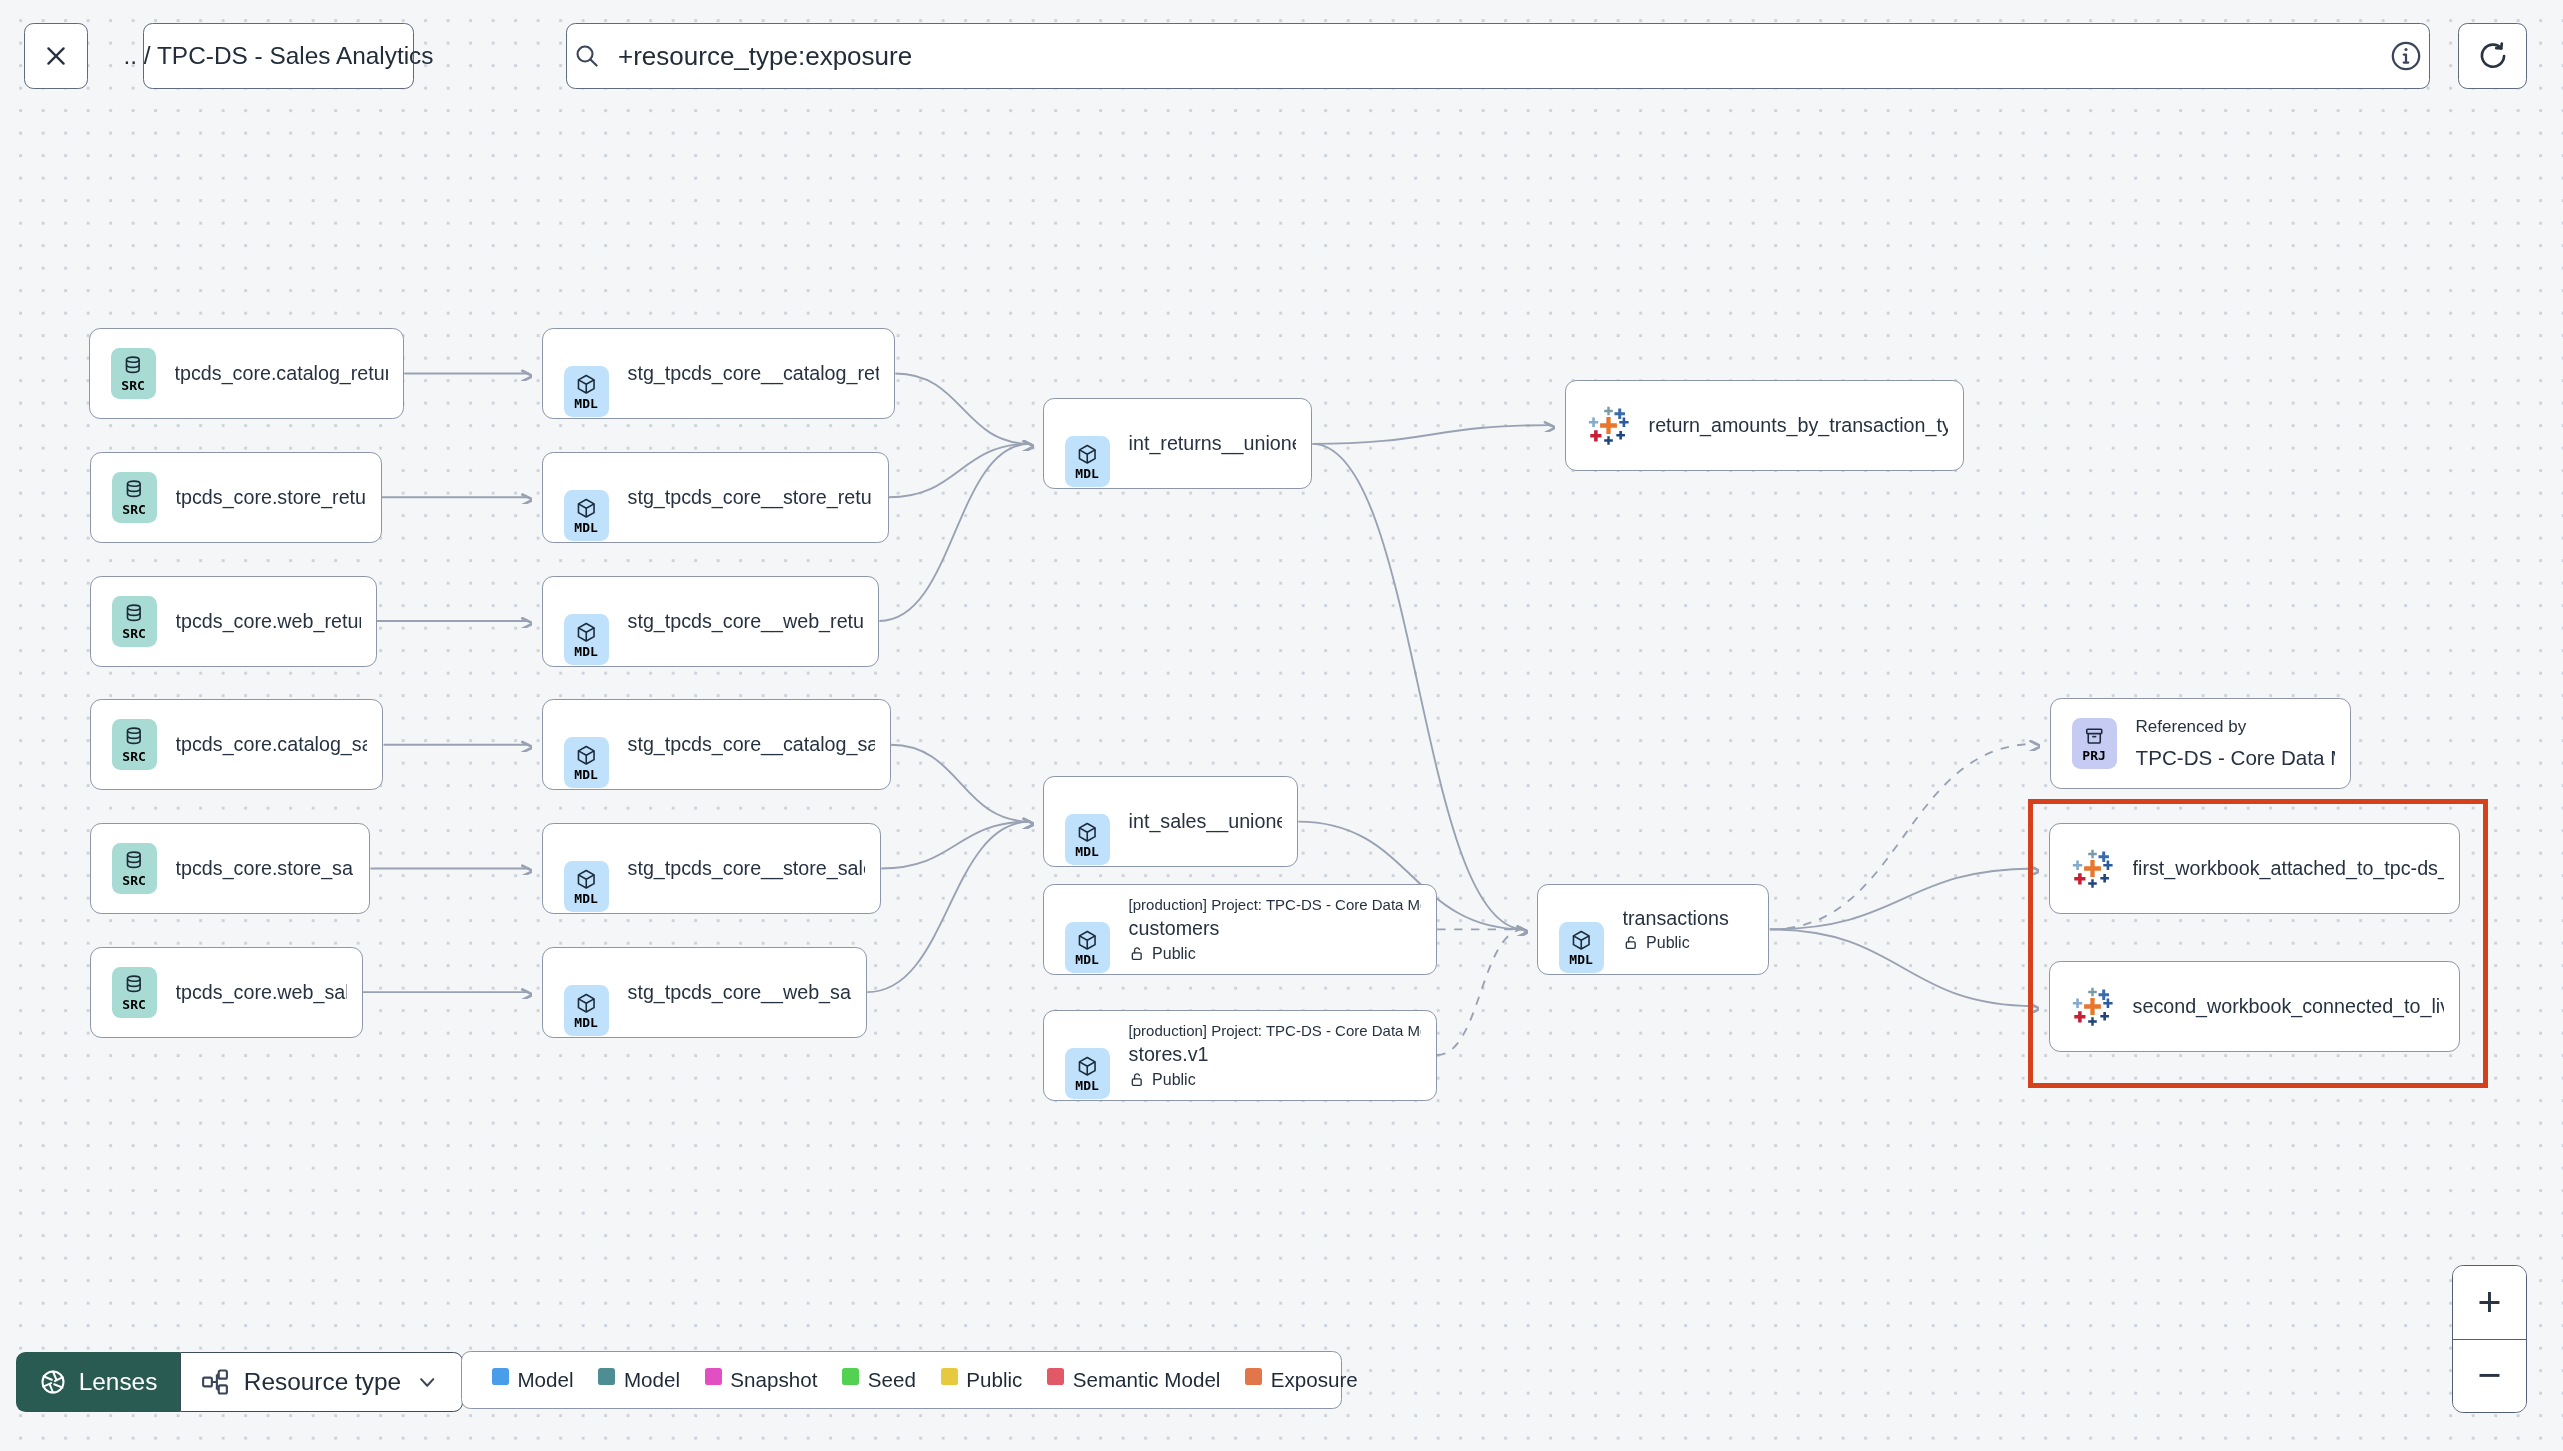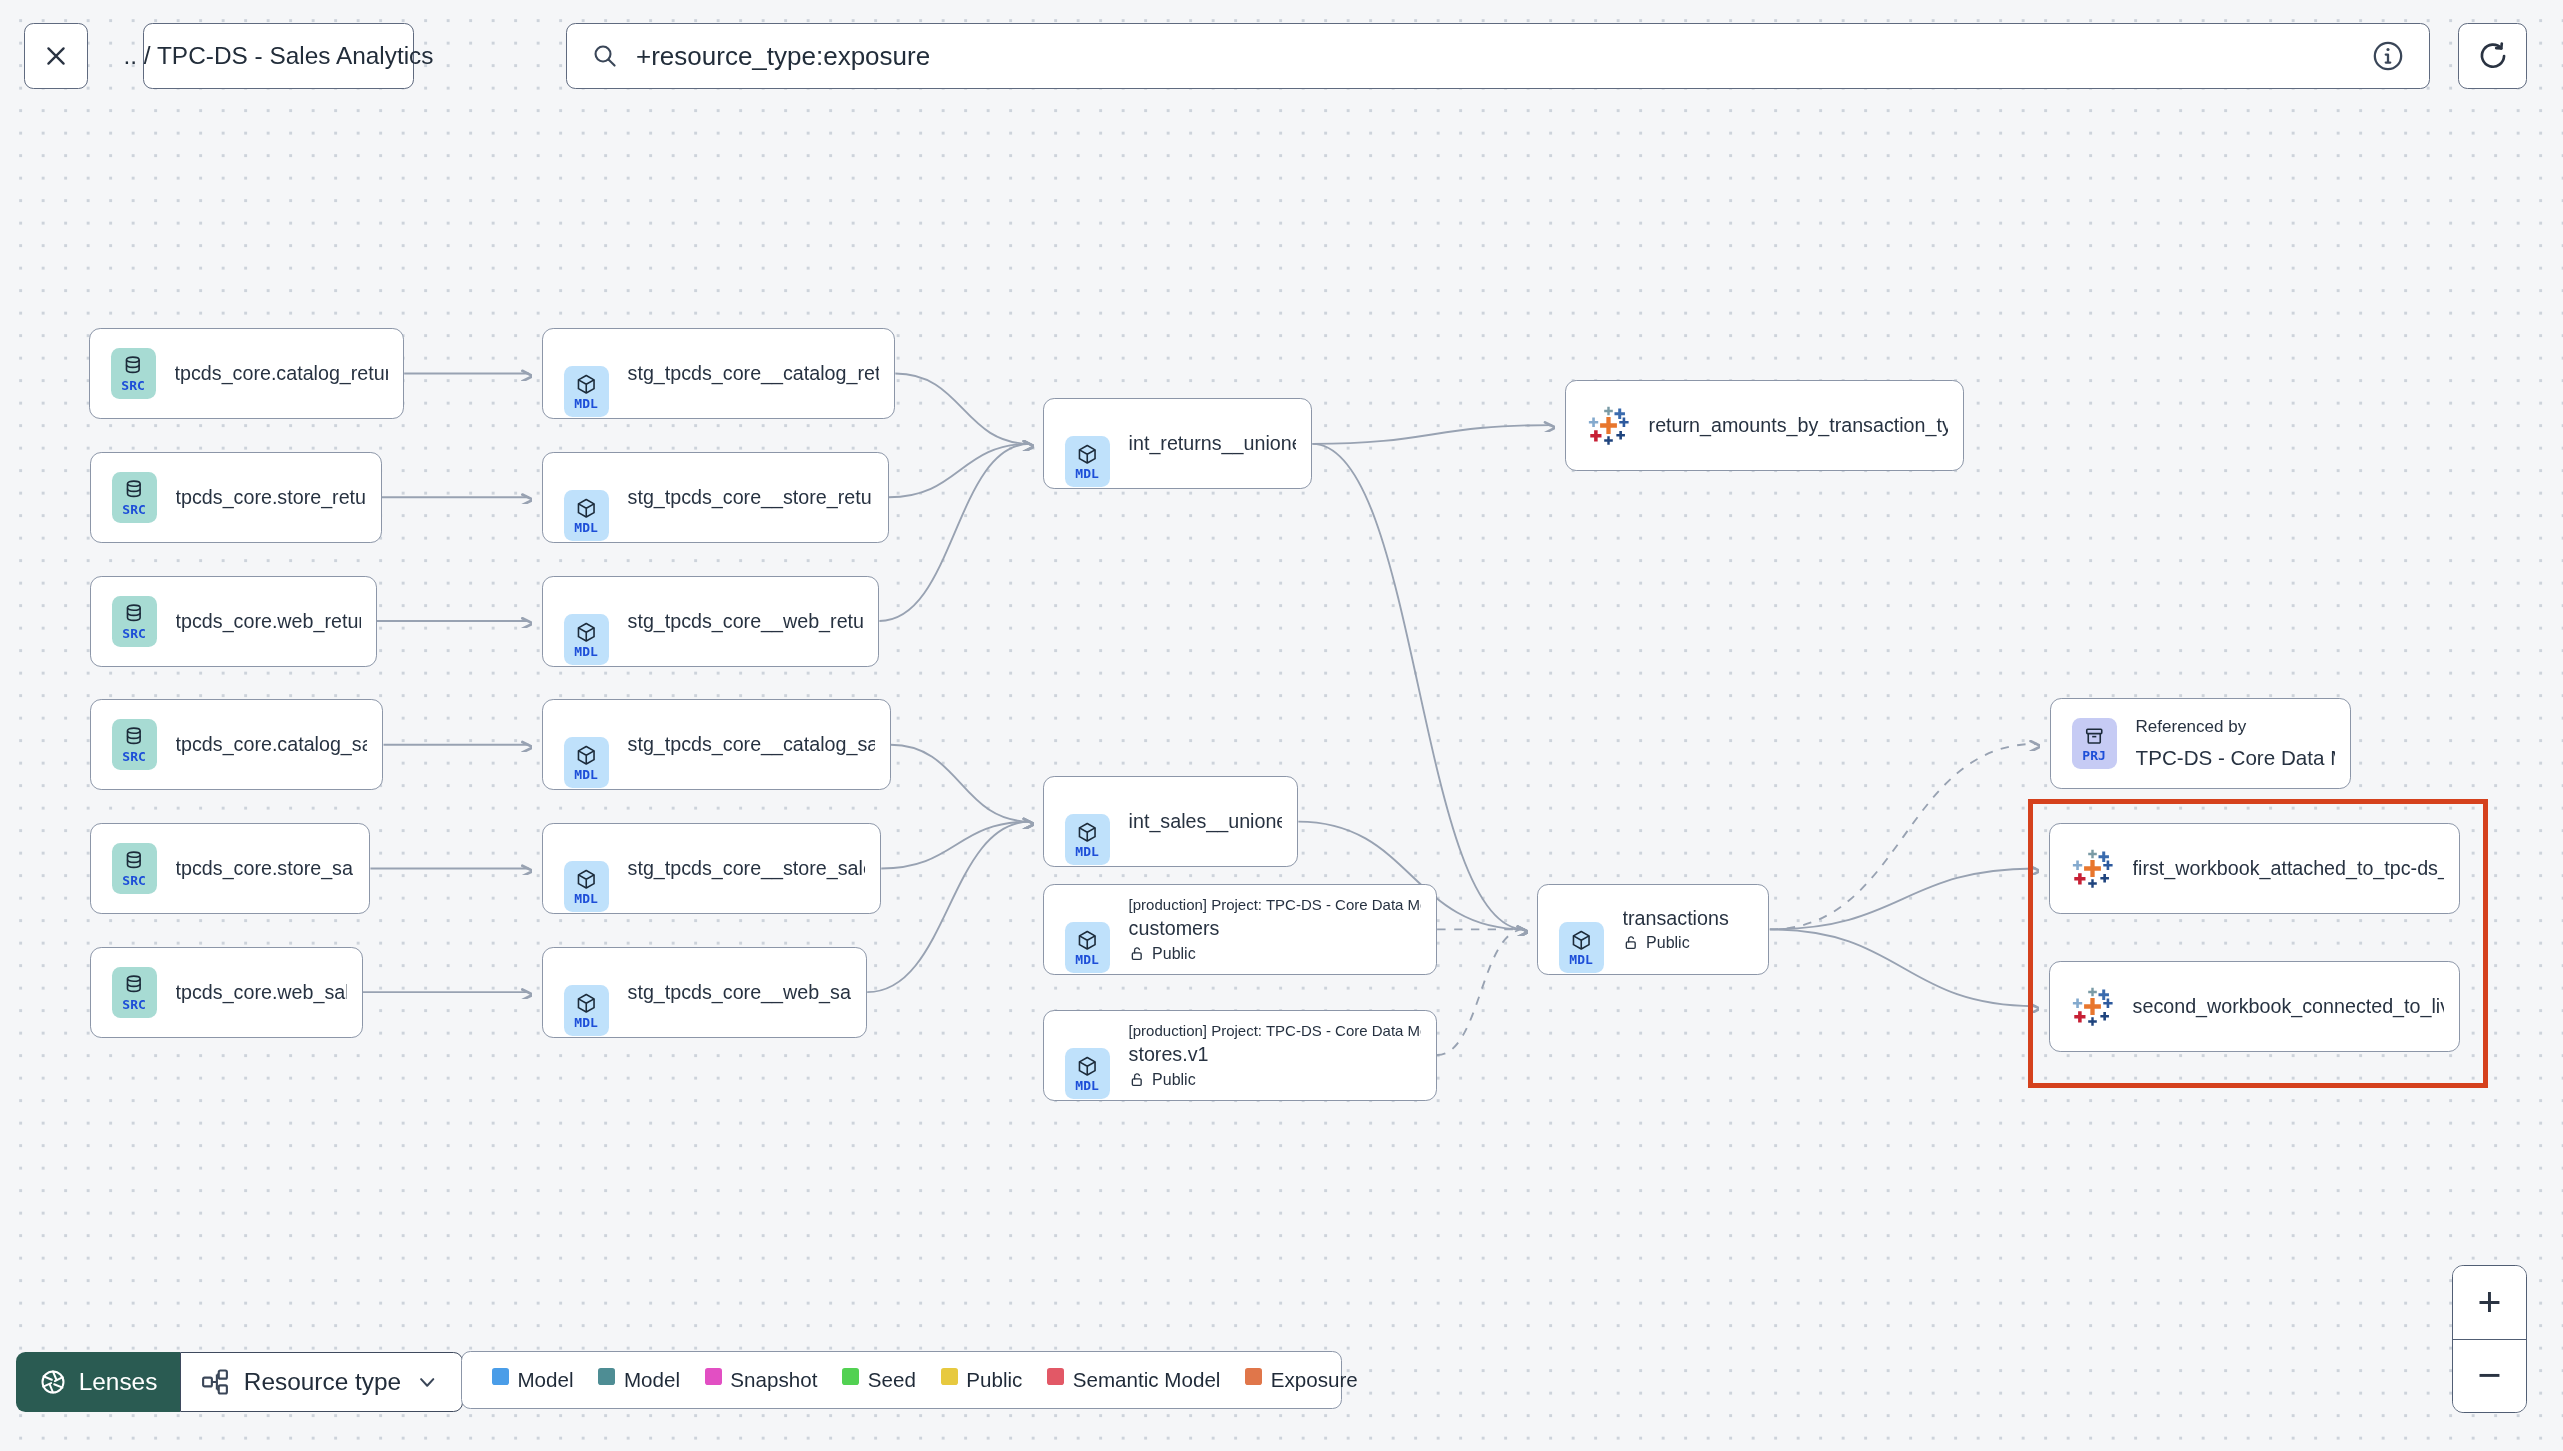--- a/index.html
+++ b/index.html
@@ -6,35 +6,35 @@
   #canvas{position:relative;width:2563px;height:1451px;overflow:hidden;background:#F5F6F8;
     background-image:radial-gradient(circle,#CDD3DB 1.7px,rgba(0,0,0,0) 1.8px);
     background-size:22.5px 22.5px;background-position:9.4px 9.4px;}
 
   
   .topbtn{position:absolute;background:#fff;border:1.9px solid #5F6A7F;border-radius:9.4px;
     display:flex;align-items:center;justify-content:center;box-sizing:border-box;color:#222D3A;}
   #close-btn{left:24.4px;top:23.4px;width:64px;height:66px;cursor:pointer;}
   #breadcrumb{left:143px;top:23.4px;width:271px;height:66px;font-size:24.4px;white-space:nowrap;}
   #searchbar{left:566px;top:23.4px;width:1864px;height:66px;justify-content:flex-start;
-    padding:0 24px;gap:15px;}
+    padding:0 6px;gap:15px;}
   #searchbar input{border:none;outline:none;flex:1;font-size:26px;color:#222D3A;
     background:transparent;font-family:"Liberation Sans",sans-serif;}
   #refresh-btn{left:2458px;top:23.4px;width:69px;height:66px;cursor:pointer;}
   .iconsvg{display:block;}
 
   
   #edges{position:absolute;left:0;top:0;z-index:1;}
   #highlight-box{position:absolute;border:5.6px solid #D5411D;z-index:2;pointer-events:none;box-sizing:border-box;}
   .node{position:absolute;background:#fff;border:1.9px solid #8C96A8;border-radius:11.2px;
     display:flex;align-items:center;gap:19px;padding:0 15px 0 20.6px;box-sizing:border-box;z-index:3;cursor:pointer;}
   .badge{width:45px;height:51px;border-radius:8.4px;display:flex;flex-direction:column;
     align-items:center;justify-content:center;gap:1.9px;flex:none;}
   .badge.src{background:#A7DBD3;} .badge.mdl{background:#BFE1FB;margin-top:36px;} .badge.prj{background:#C6CBF4;}
-  .bt{font-family:"DejaVu Sans Mono",monospace;font-size:13px;font-weight:700;color:#1d4ed8;line-height:1;}
+  .bt{font-family:"DejaVu Sans Mono",monospace;font-size:13px;font-weight:700;color:#000000;line-height:1;}
   .ncol{display:flex;flex-direction:column;justify-content:center;min-width:0;}
   .title{font-size:19.7px;color:#273241;white-space:nowrap;overflow:hidden;}
   .top{font-size:15px;color:#273241;white-space:nowrap;overflow:hidden;margin-bottom:3.7px;}
   .access{display:flex;align-items:center;gap:7.5px;font-size:16px;color:#273241;margin-top:4.7px;}
   .node.prj-node .top{font-size:17px;margin-bottom:9px;}
   .node.prj-node .title{font-size:20.6px;}
   .tabicon{flex:none;}
 
   
   #lenses-bar{position:absolute;left:16px;top:1352px;height:60px;display:flex;z-index:5;}

